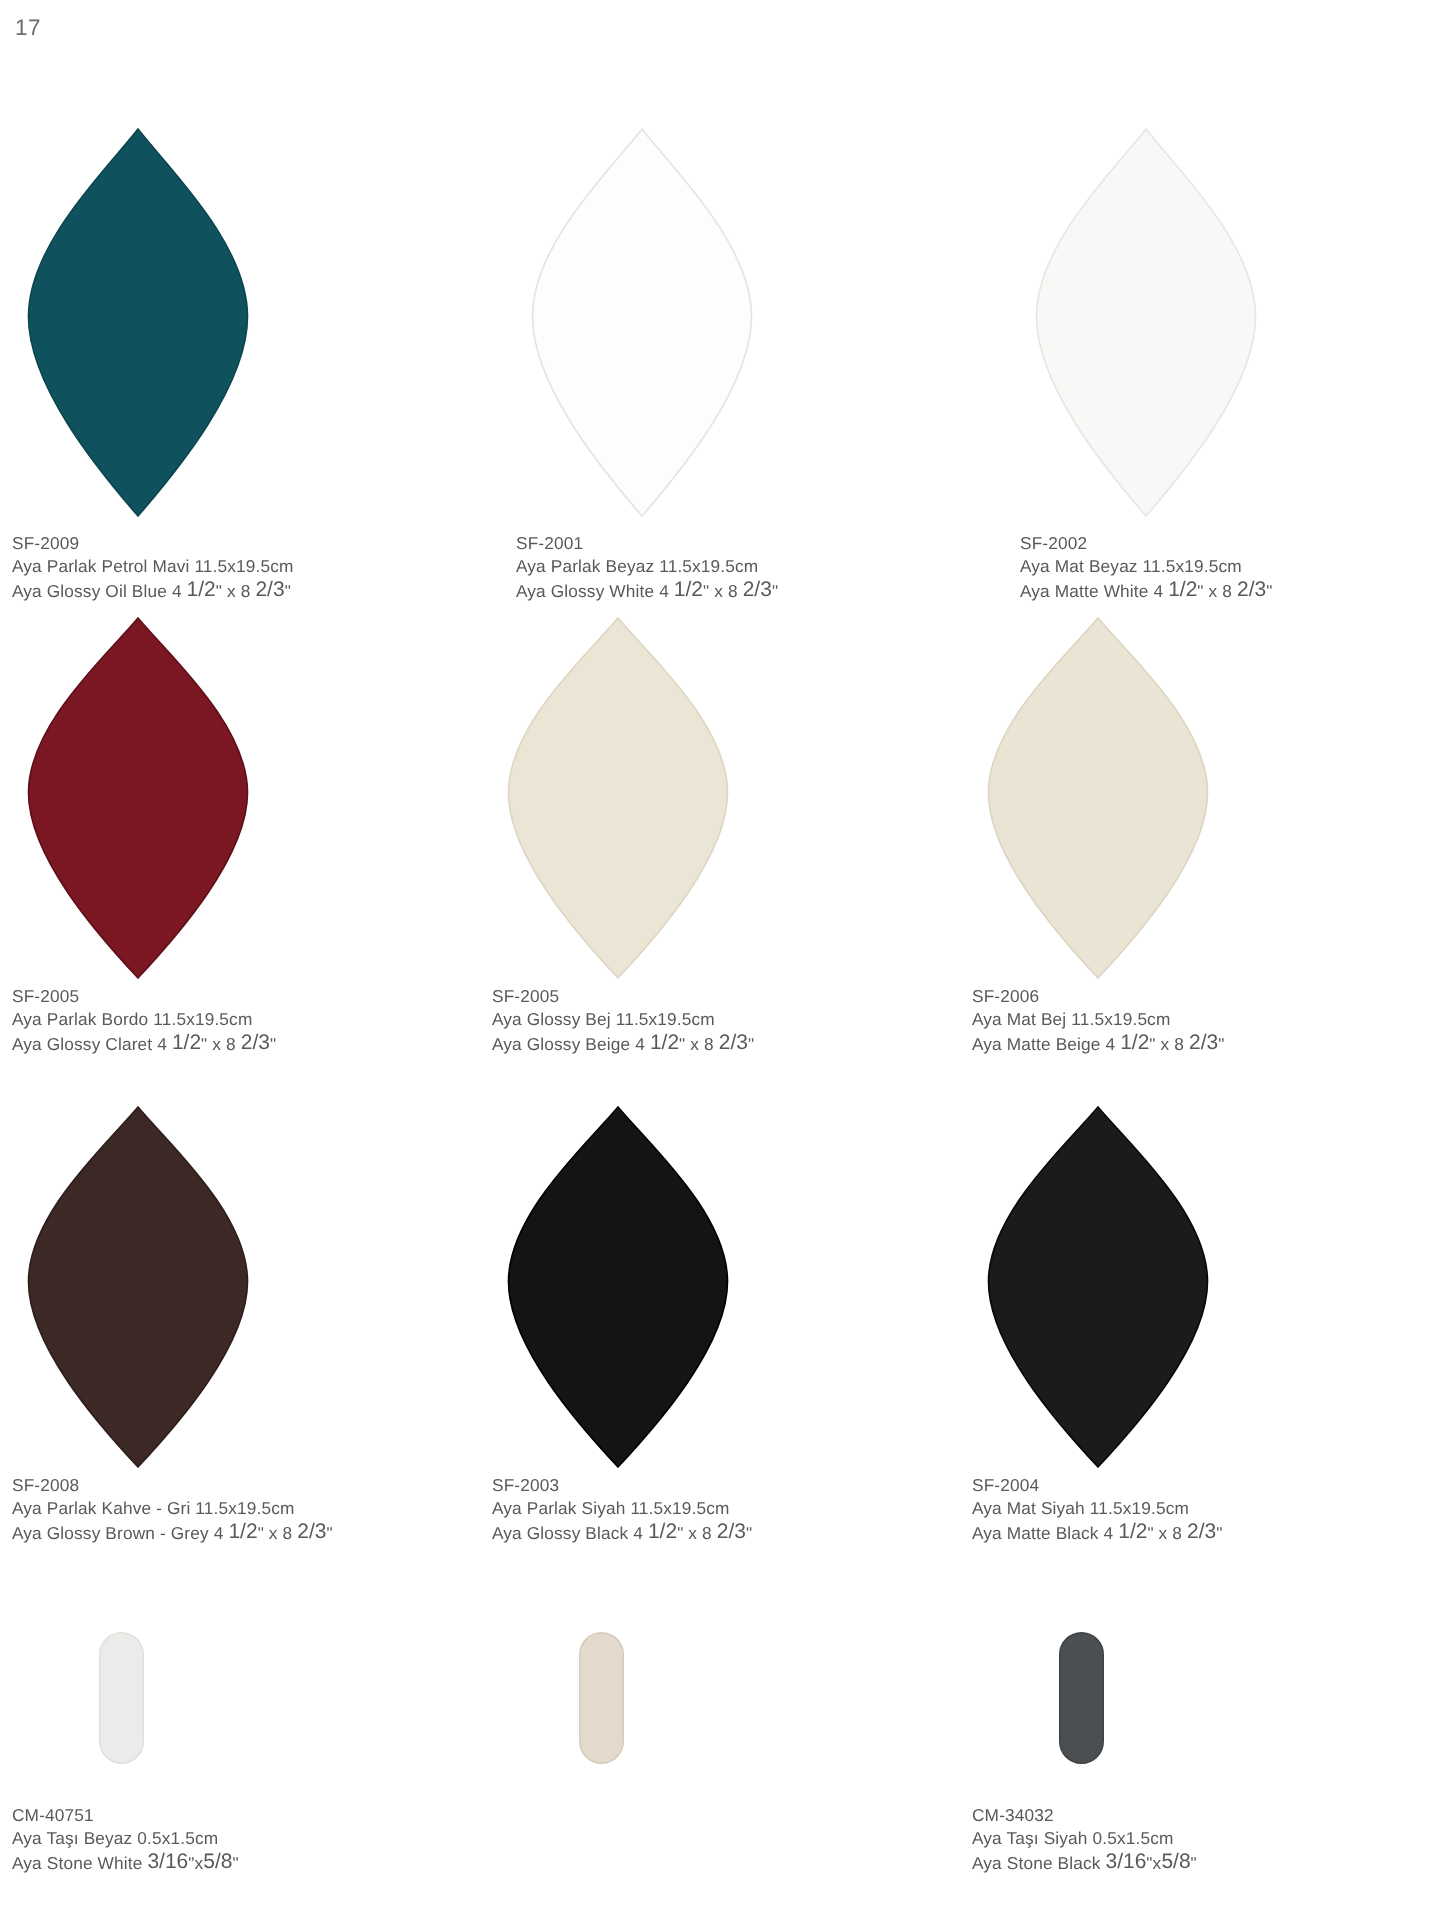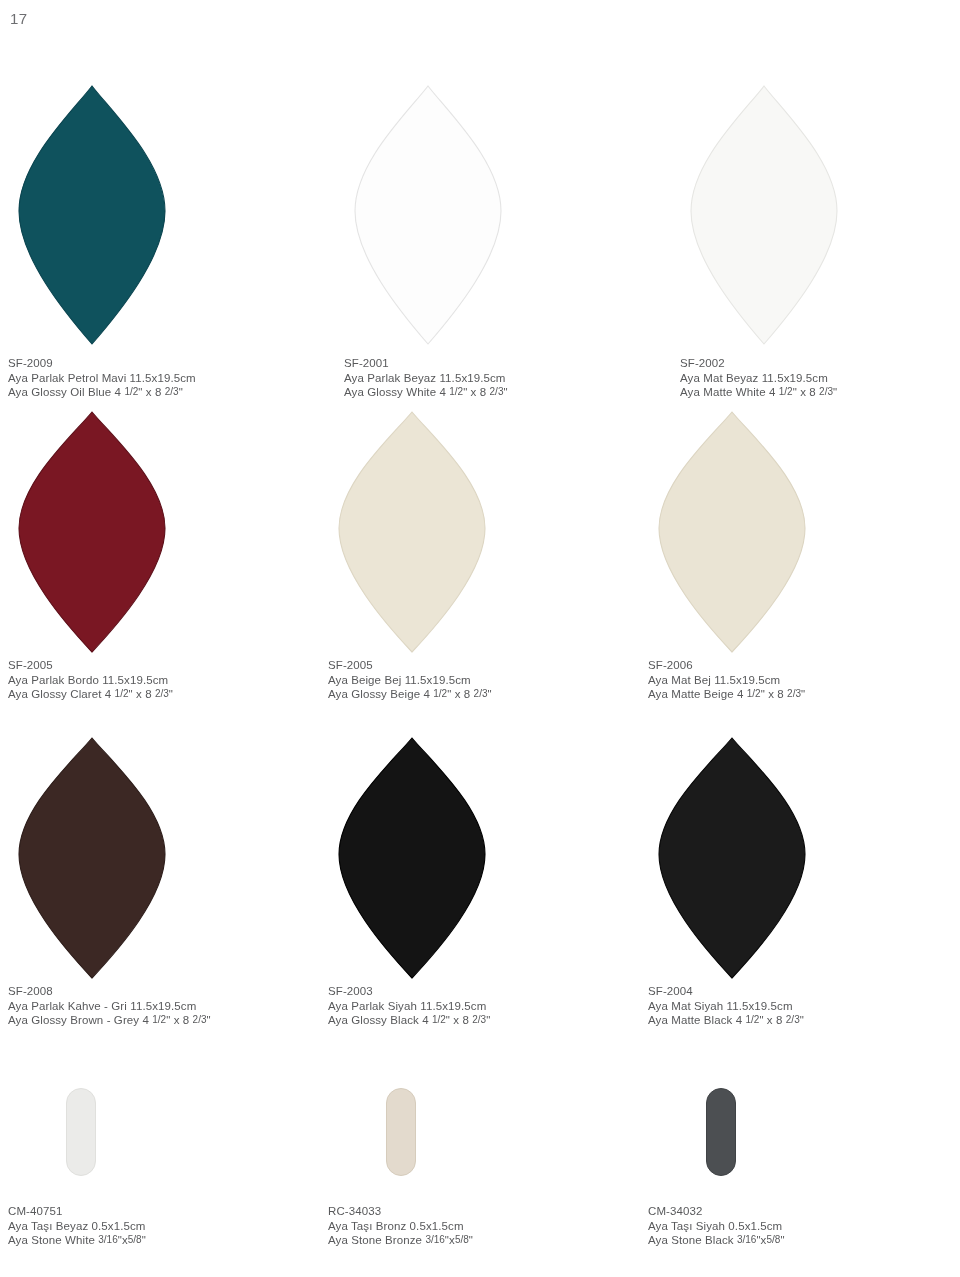--- a/index.html
+++ b/index.html
@@ -79,21 +79,21 @@
     line-height: 14.5px;
     color: #58595b;
     letter-spacing: 0.1px;
     white-space: nowrap;
   }
   .caption .code { display: block; }
   .caption .tr   { display: block; }
   .caption .en   { display: block; }
 
   .frac {
-    font-size: 10px;
+    font-size: 14px;
     vertical-align: 1px;
     letter-spacing: 0;
   }
 
   
   .row-stone { margin-top: 18px; }
   .stone-stage {
     height: 120px;
     position: relative;
   }
@@ -177,21 +177,21 @@
         <div class="cell">
           <div class="tile-stage">
             <div class="tile" style="width:148px;height:244px;">
               <svg viewBox="0 0 148 244" xmlns="http://www.w3.org/2000/svg" aria-hidden="true">
                 <path d="M 74 2 C 94.72 26.84, 147 73.2, 147 118.34 C 147 161.04000000000002, 100.64 213.5, 74 242 C 47.36 213.5, 1 161.04000000000002, 1 118.34 C 1 73.2, 53.28 26.84, 74 2 Z" fill="#ebe5d5" stroke="#ddd6c3" stroke-width="1.1"></path>
               </svg>
             </div>
           </div>
           <div class="caption">
             <span class="code">SF-2005</span>
-            <span class="tr">Aya Beige Bej 11.5x19.5cm</span>
+            <span class="tr">Aya Glossy Bej 11.5x19.5cm</span>
             <span class="en"><span>Aya Glossy Beige 4 </span><span class="frac">1/2</span><span>" x 8 </span><span class="frac">2/3</span><span>"</span></span>
           </div>
         </div>
         <div class="cell">
           <div class="tile-stage">
             <div class="tile" style="width:148px;height:244px;">
               <svg viewBox="0 0 148 244" xmlns="http://www.w3.org/2000/svg" aria-hidden="true">
                 <path d="M 74 2 C 94.72 26.84, 147 73.2, 147 118.34 C 147 161.04000000000002, 100.64 213.5, 74 242 C 47.36 213.5, 1 161.04000000000002, 1 118.34 C 1 73.2, 53.28 26.84, 74 2 Z" fill="#eae4d4" stroke="#dcd5c2" stroke-width="1.1"></path>
               </svg>
             </div>
@@ -255,25 +255,20 @@
           <div class="caption">
             <span class="code">CM-40751</span>
             <span class="tr">Aya Taşı Beyaz 0.5x1.5cm</span>
             <span class="en"><span>Aya Stone White </span><span class="frac">3/16</span><span>"x</span><span class="frac">5/8</span><span>"</span></span>
           </div>
         </div>
         <div class="cell">
           <div class="stone-stage">
             <div class="stone" style="background:#e3dacd;border:1px solid #d6ccbc;"></div>
           </div>
-          <div class="caption">
-            <span class="code">RC-34033</span>
-            <span class="tr">Aya Taşı Bronz 0.5x1.5cm</span>
-            <span class="en"><span>Aya Stone Bronze </span><span class="frac">3/16</span><span>"x</span><span class="frac">5/8</span><span>"</span></span>
-          </div>
         </div>
         <div class="cell">
           <div class="stone-stage">
             <div class="stone" style="background:#4c4f52;border:1px solid #404346;"></div>
           </div>
           <div class="caption">
             <span class="code">CM-34032</span>
             <span class="tr">Aya Taşı Siyah 0.5x1.5cm</span>
             <span class="en"><span>Aya Stone Black </span><span class="frac">3/16</span><span>"x</span><span class="frac">5/8</span><span>"</span></span>
           </div>

